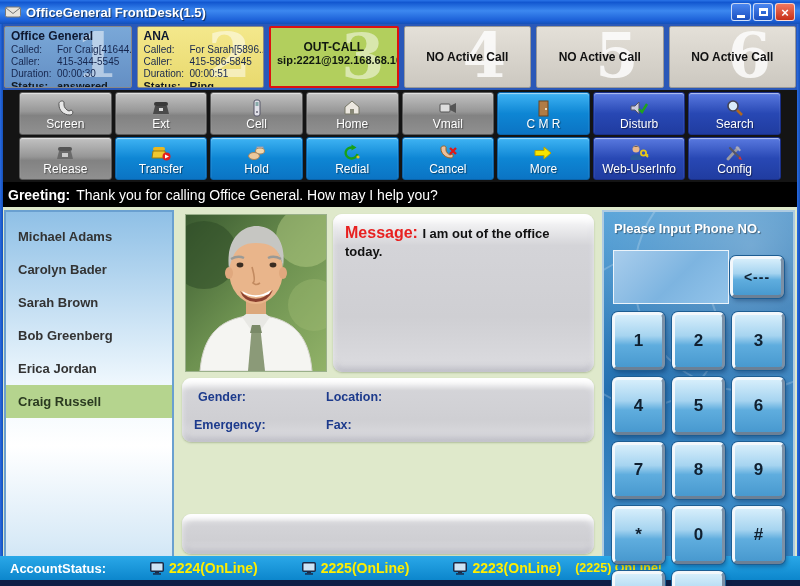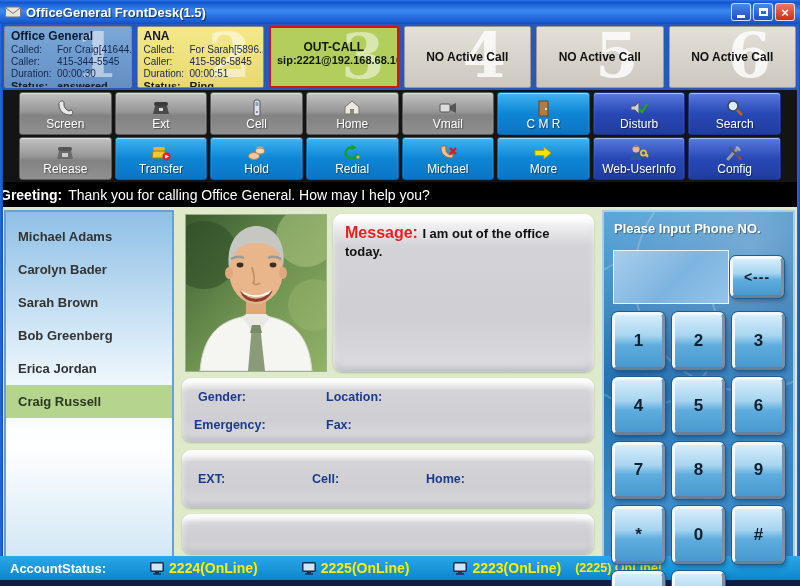--- a/index.html
+++ b/index.html
@@ -52,21 +52,21 @@
   .tb { border-radius:3px; display:flex; flex-direction:column; align-items:center; justify-content:center;
     gap:1px; color:#fff; font-size:12px; cursor:pointer; box-shadow:inset 0 1px 1px rgba(255,255,255,.55); }
   .tb .ic { height:20px; display:flex; align-items:flex-end; }
   .tb .lbl { line-height:12px; text-shadow:1px 1px 1px rgba(0,0,0,.45); }
   .b-gray { background:linear-gradient(180deg,#c2c2c2 0%,#979797 45%,#828282 55%,#909090 100%); border:1px solid #5a5a5a; }
   .b-azure { background:linear-gradient(180deg,#3fb4f4 0%,#0e86d4 50%,#0b74c4 100%); border:1px solid #0a62a8; }
   .b-royal { background:linear-gradient(180deg,#5a7ae0 0%,#2848b4 50%,#203ca0 100%); border:1px solid #1a2f88; }
 
   
   #greeting { position:absolute; top:182px; left:0; right:0; height:25px; background:#000;
-    color:#fff; display:flex; align-items:center; font-size:14px; gap:6px; }
+    color:#fff; display:flex; align-items:center; padding-left:8px; font-size:14px; gap:6px; }
   #greeting .gl { font-weight:bold; }
 
   
   #main { position:absolute; top:207px; left:0; right:0; height:435px; background:#dfe9cb; }
 
   
   #sidebar { position:absolute; left:4px; top:3px; bottom:3px; width:170px; border:2px solid #6aa0d0;
     background:linear-gradient(180deg,#8fc0e6 0%,#eef7fd 40%,#ffffff 55%,#d8eaf7 78%,#a9cdea 100%); overflow:hidden; }
   .citem { height:33px; display:flex; align-items:center; padding-left:12px; font-size:13px;
     font-weight:bold; color:#333; cursor:pointer; }
@@ -295,21 +295,21 @@
           </span>
         <span class="lbl">Redial</span>
       </div>
       <div class="tb b-azure">
         <span class="ic">
             <svg width="20" height="18" viewBox="0 0 20 18">
               <path d="M3 5 C2 2 7 1 8 3 L8 6 C8 8 10 10 12 11 L14 10 C16 11 15 14 13 14 C7 14 3 9 3 5Z" fill="#ecc09c" stroke="#96642a"></path>
               <path d="M12 4 L18 10 M18 4 L12 10" stroke="#e01818" stroke-width="2.4"></path>
             </svg>
           </span>
-        <span class="lbl">Michael</span>
+        <span class="lbl">Cancel</span>
       </div>
       <div class="tb b-azure">
         <span class="ic">
             <svg width="20" height="18" viewBox="0 0 20 18">
               <path d="M2 6.5 H11 V3 L18 9 L11 15 V11.5 H2Z" fill="#f6e400" stroke="#b8a000"></path>
             </svg>
           </span>
         <span class="lbl">More</span>
       </div>
       <div class="tb b-royal">
@@ -393,25 +393,20 @@
         <span class="mtext">I am out of the office today.</span>
       </div>
 
       <div class="graybox" id="info1">
         <span class="flabel" style="left:16px; top:12px;">Gender:</span>
         <span class="flabel" style="left:144px; top:12px;">Location:</span>
         <span class="flabel" style="left:12px; top:40px;">Emergency:</span>
         <span class="flabel" style="left:144px; top:40px;">Fax:</span>
       </div>
 
-      <div class="graybox" id="info2">
-        <span class="flabel" style="left:16px; top:22px;">EXT:</span>
-        <span class="flabel" style="left:130px; top:22px;">Cell:</span>
-        <span class="flabel" style="left:244px; top:22px;">Home:</span>
-      </div>
 
       <div class="graybox" id="info3"></div>
     </div>
 
     <div id="keypad">
       <div class="kpc" id="kpc1"></div>
       <div class="kpc" id="kpc2"></div>
       <div id="kp-prompt">Please Input Phone NO.</div>
       <div id="kp-display"></div>
       <div class="key" id="kp-back">&lt;---</div>

